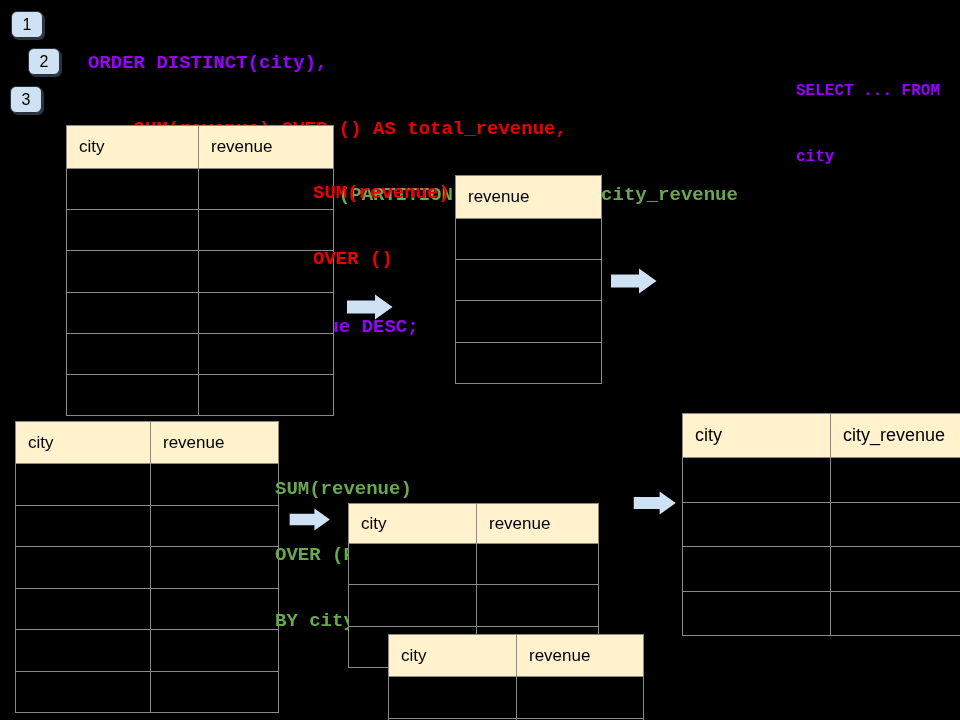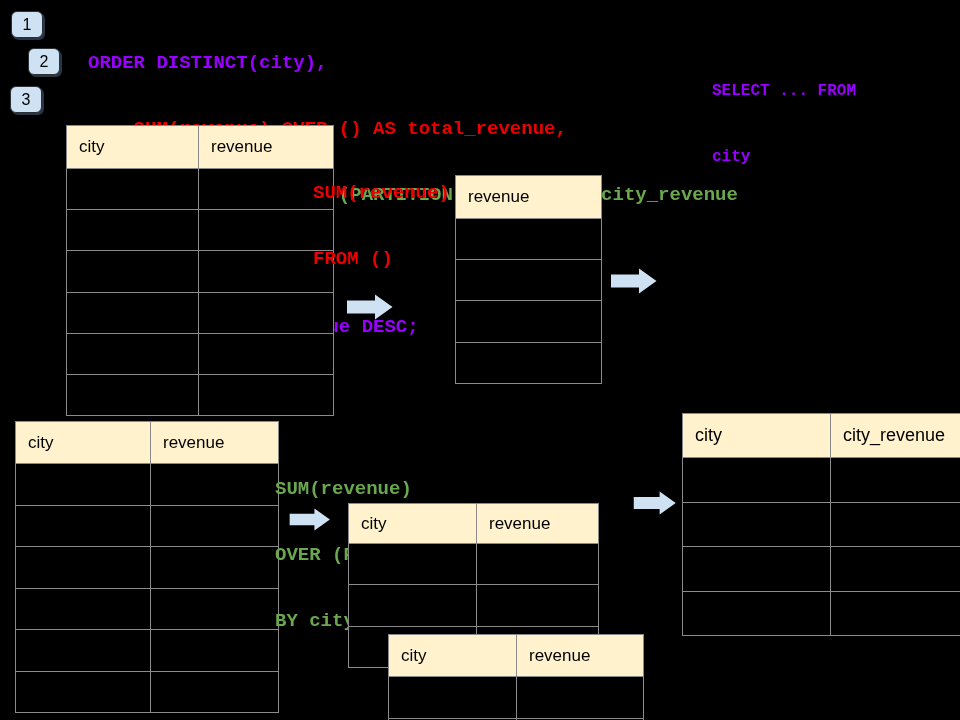--- a/index.html
+++ b/index.html
@@ -44,21 +44,21 @@
   </div>
 
   <div class="code" style="left:88px;top:8px">
     <div class="code-line" style="color: rgb(153, 0, 255);">ORDER DISTINCT(city),</div>
     <div class="code-line" style="color: rgb(238, 0, 0);">    SUM(revenue) OVER () AS total_revenue,</div>
     <div class="code-line" style="color: rgb(106, 168, 79);">    SUM(revenue) OVER (PARTITION BY city) as city_revenue</div>
     <div class="code-line" style="color: rgb(153, 0, 255);">  FROM rides</div>
     <div class="code-line" style="color: rgb(153, 0, 255);">  ORDER by city_revenue DESC;</div>
   </div>
 
-  <div class="code code-small" style="left: 712px; top: 36px; color: rgb(153, 0, 255);">
+  <div class="code code-small" style="left: 796px; top: 36px; color: rgb(153, 0, 255);">
     <div class="code-line" style="height:22px">SELECT ... FROM</div>
     <div class="code-line" style="height:22px">city</div>
   </div>
 
   <div class="tablebox" style="left:66px;top:125px;width:241px">
       <table class="dtable">
         <thead>
           <tr style="height: 43px;">
             <th style="width: 119px;">city</th>
             <th style="width: 122px;">revenue</th>
@@ -88,21 +88,21 @@
           <tr style="height: 41.2px;">
             <td></td>
             <td></td>
           </tr>
         </tbody>
       </table>
     </div>
 
   <div class="code" style="left: 313px; top: 138px; color: rgb(238, 0, 0);">
     <div class="code-line">SUM(revenue)</div>
-    <div class="code-line">FROM ()</div>
+    <div class="code-line">OVER ()</div>
   </div>
 
   <svg class="arrow" style="left:347px;top:294px" width="46" height="26" viewBox="0 0 46 26">
     <path d="M0 6.5 H28 V0.5 L45.5 13 L28 25.5 V19.5 H0 Z" fill="#cfe2f3"></path>
   </svg>
 
   <div class="tablebox" style="left:455px;top:175px;width:135px">
       <table class="dtable">
         <thead>
           <tr style="height: 43px;">

